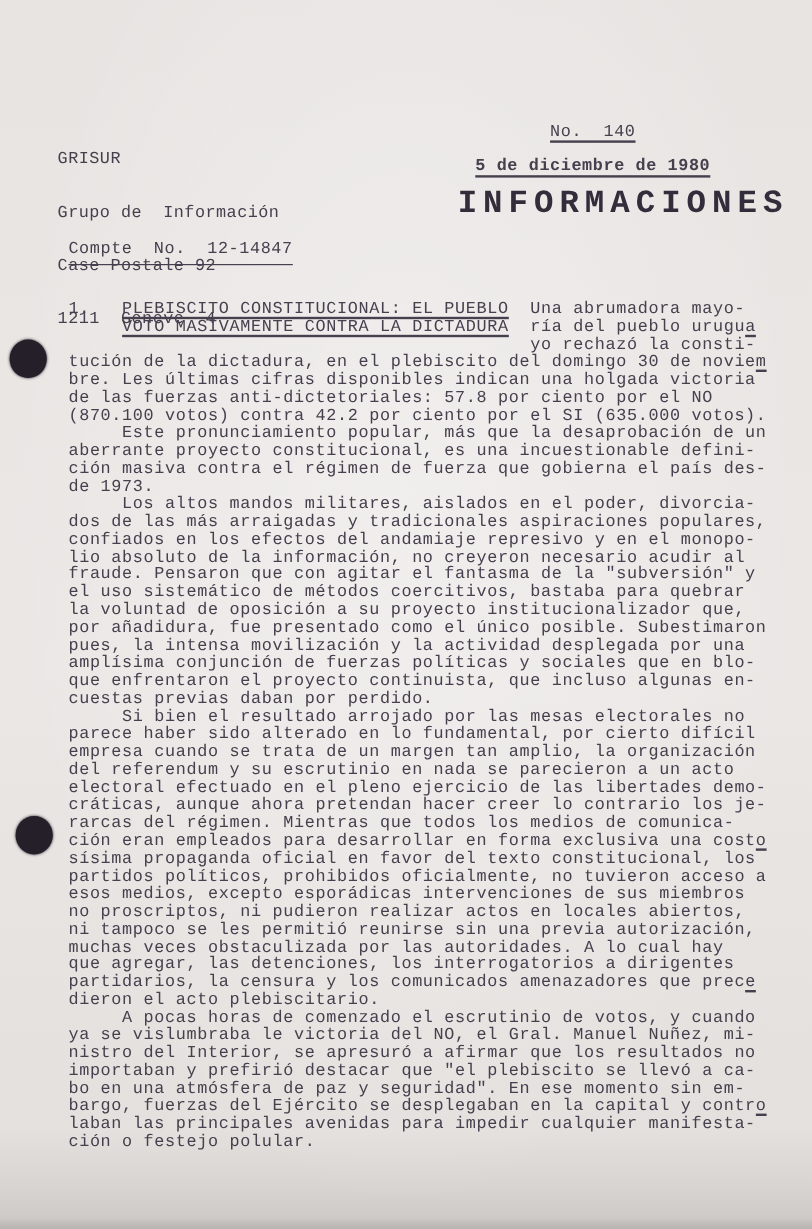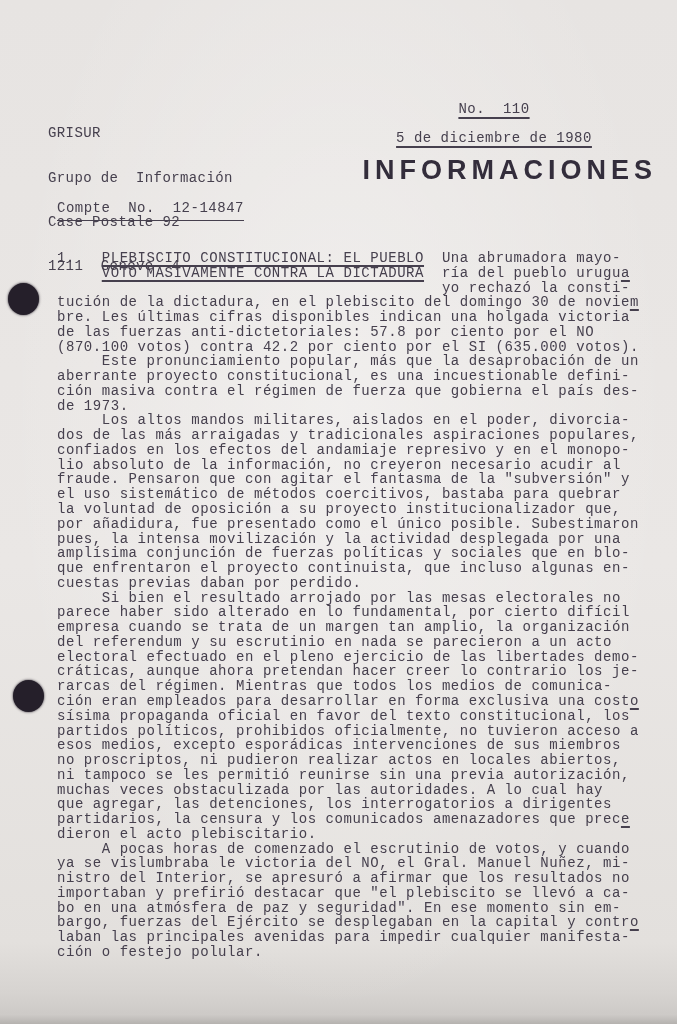--- a/index.html
+++ b/index.html
@@ -33,24 +33,24 @@
   .issue-no{
     display:inline-block;font-size:14px;letter-spacing:.5px;white-space:pre;
     text-decoration:underline;text-underline-offset:3.5px;text-decoration-thickness:1.5px;
     margin-bottom:13px;
   }
   .issue-date{
     display:block;font-size:14px;letter-spacing:.5px;white-space:pre;
     margin-bottom:9px;
   }
   .issue-date span{
-    text-decoration:underline;text-underline-offset:3.5px;text-decoration-thickness:1.5px;
+    text-decoration:underline;text-underline-offset:3.5px;text-decoration-thickness:1.5px;font-weight:bold;
   }
   .doc-title{
-    font-family:Liberation Sans, sans-serif;
+    font-family:Liberation Mono, monospace;
     font-weight:bold;font-size:27px;letter-spacing:5px;
     color:var(--title-ink,#332d3b);
     white-space:nowrap;text-align:right;margin-right:-2px;
   }
   .article{
     position:absolute;left:57px;top:251px;width:606px;
     font-size:14px;line-height:14.78px;letter-spacing:.55px;
     white-space:pre;
   }
   .tline{height:14.78px;}
@@ -76,21 +76,21 @@
   <div class="masthead-org ink">
     <div>GRISUR</div>
     <div>Grupo de  Información</div>
     <div>Case Postale 92</div>
     <div>1211  Genève  4</div>
   </div>
 
   <div class="account ink">Compte  No.  12-14847</div>
 
   <div class="mast-right">
-    <span class="issue-no ink">No.  110</span>
+    <span class="issue-no ink">No.  140</span>
     <span class="issue-date ink"><span>5 de diciembre de 1980</span></span>
     <div class="doc-title">INFORMACIONES</div>
   </div>
 
   <div class="article ink"><div class="tline"><span>1.   </span><span class="uln">PLEBISCITO CONSTITUCIONAL: EL PUEBLO</span><span>  Una abrumadora mayo-</span></div><div class="tline"><span>     </span><span class="uln">VOTO MASIVAMENTE CONTRA LA DICTADURA</span><span>  ría del pueblo urugu</span><span class="uln">a</span></div><div class="tline"><span>                                           yo rechazó la consti-</span></div><div class="tline"><span>tución de la dictadura, en el plebiscito del domingo 30 de novie</span><span class="uln">m</span></div><div class="tline"><span>bre. Les últimas cifras disponibles indican una holgada victoria</span></div><div class="tline"><span>de las fuerzas anti-dictetoriales: 57.8 por ciento por el NO</span></div><div class="tline"><span>(870.100 votos) contra 42.2 por ciento por el SI (635.000 votos).</span></div><div class="tline"><span>     Este pronunciamiento popular, más que la desaprobación de un</span></div><div class="tline"><span>aberrante proyecto constitucional, es una incuestionable defini-</span></div><div class="tline"><span>ción masiva contra el régimen de fuerza que gobierna el país des-</span></div><div class="tline"><span>de 1973.</span></div><div class="tline"><span>     Los altos mandos militares, aislados en el poder, divorcia-</span></div><div class="tline"><span>dos de las más arraigadas y tradicionales aspiraciones populares,</span></div><div class="tline"><span>confiados en los efectos del andamiaje represivo y en el monopo-</span></div><div class="tline"><span>lio absoluto de la información, no creyeron necesario acudir al</span></div><div class="tline"><span>fraude. Pensaron que con agitar el fantasma de la "subversión" y</span></div><div class="tline"><span>el uso sistemático de métodos coercitivos, bastaba para quebrar</span></div><div class="tline"><span>la voluntad de oposición a su proyecto institucionalizador que,</span></div><div class="tline"><span>por añadidura, fue presentado como el único posible. Subestimaron</span></div><div class="tline"><span>pues, la intensa movilización y la actividad desplegada por una</span></div><div class="tline"><span>amplísima conjunción de fuerzas políticas y sociales que en blo-</span></div><div class="tline"><span>que enfrentaron el proyecto continuista, que incluso algunas en-</span></div><div class="tline"><span>cuestas previas daban por perdido.</span></div><div class="tline"><span>     Si bien el resultado arrojado por las mesas electorales no</span></div><div class="tline"><span>parece haber sido alterado en lo fundamental, por cierto difícil</span></div><div class="tline"><span>empresa cuando se trata de un margen tan amplio, la organización</span></div><div class="tline"><span>del referendum y su escrutinio en nada se parecieron a un acto</span></div><div class="tline"><span>electoral efectuado en el pleno ejercicio de las libertades demo-</span></div><div class="tline"><span>cráticas, aunque ahora pretendan hacer creer lo contrario los je-</span></div><div class="tline"><span>rarcas del régimen. Mientras que todos los medios de comunica-</span></div><div class="tline"><span>ción eran empleados para desarrollar en forma exclusiva una cost</span><span class="uln">o</span></div><div class="tline"><span>sísima propaganda oficial en favor del texto constitucional, los</span></div><div class="tline"><span>partidos políticos, prohibidos oficialmente, no tuvieron acceso a</span></div><div class="tline"><span>esos medios, excepto esporádicas intervenciones de sus miembros</span></div><div class="tline"><span>no proscriptos, ni pudieron realizar actos en locales abiertos,</span></div><div class="tline"><span>ni tampoco se les permitió reunirse sin una previa autorización,</span></div><div class="tline"><span>muchas veces obstaculizada por las autoridades. A lo cual hay</span></div><div class="tline"><span>que agregar, las detenciones, los interrogatorios a dirigentes</span></div><div class="tline"><span>partidarios, la censura y los comunicados amenazadores que prec</span><span class="uln">e</span></div><div class="tline"><span>dieron el acto plebiscitario.</span></div><div class="tline"><span>     A pocas horas de comenzado el escrutinio de votos, y cuando</span></div><div class="tline"><span>ya se vislumbraba le victoria del NO, el Gral. Manuel Nuñez, mi-</span></div><div class="tline"><span>nistro del Interior, se apresuró a afirmar que los resultados no</span></div><div class="tline"><span>importaban y prefirió destacar que "el plebiscito se llevó a ca-</span></div><div class="tline"><span>bo en una atmósfera de paz y seguridad". En ese momento sin em-</span></div><div class="tline"><span>bargo, fuerzas del Ejército se desplegaban en la capital y contr</span><span class="uln">o</span></div><div class="tline"><span>laban las principales avenidas para impedir cualquier manifesta-</span></div><div class="tline"><span>ción o festejo polular.</span></div></div>
 
   <div class="hole hole1"></div>
   <div class="hole hole2"></div>
 
   <div class="page-edge"></div>

